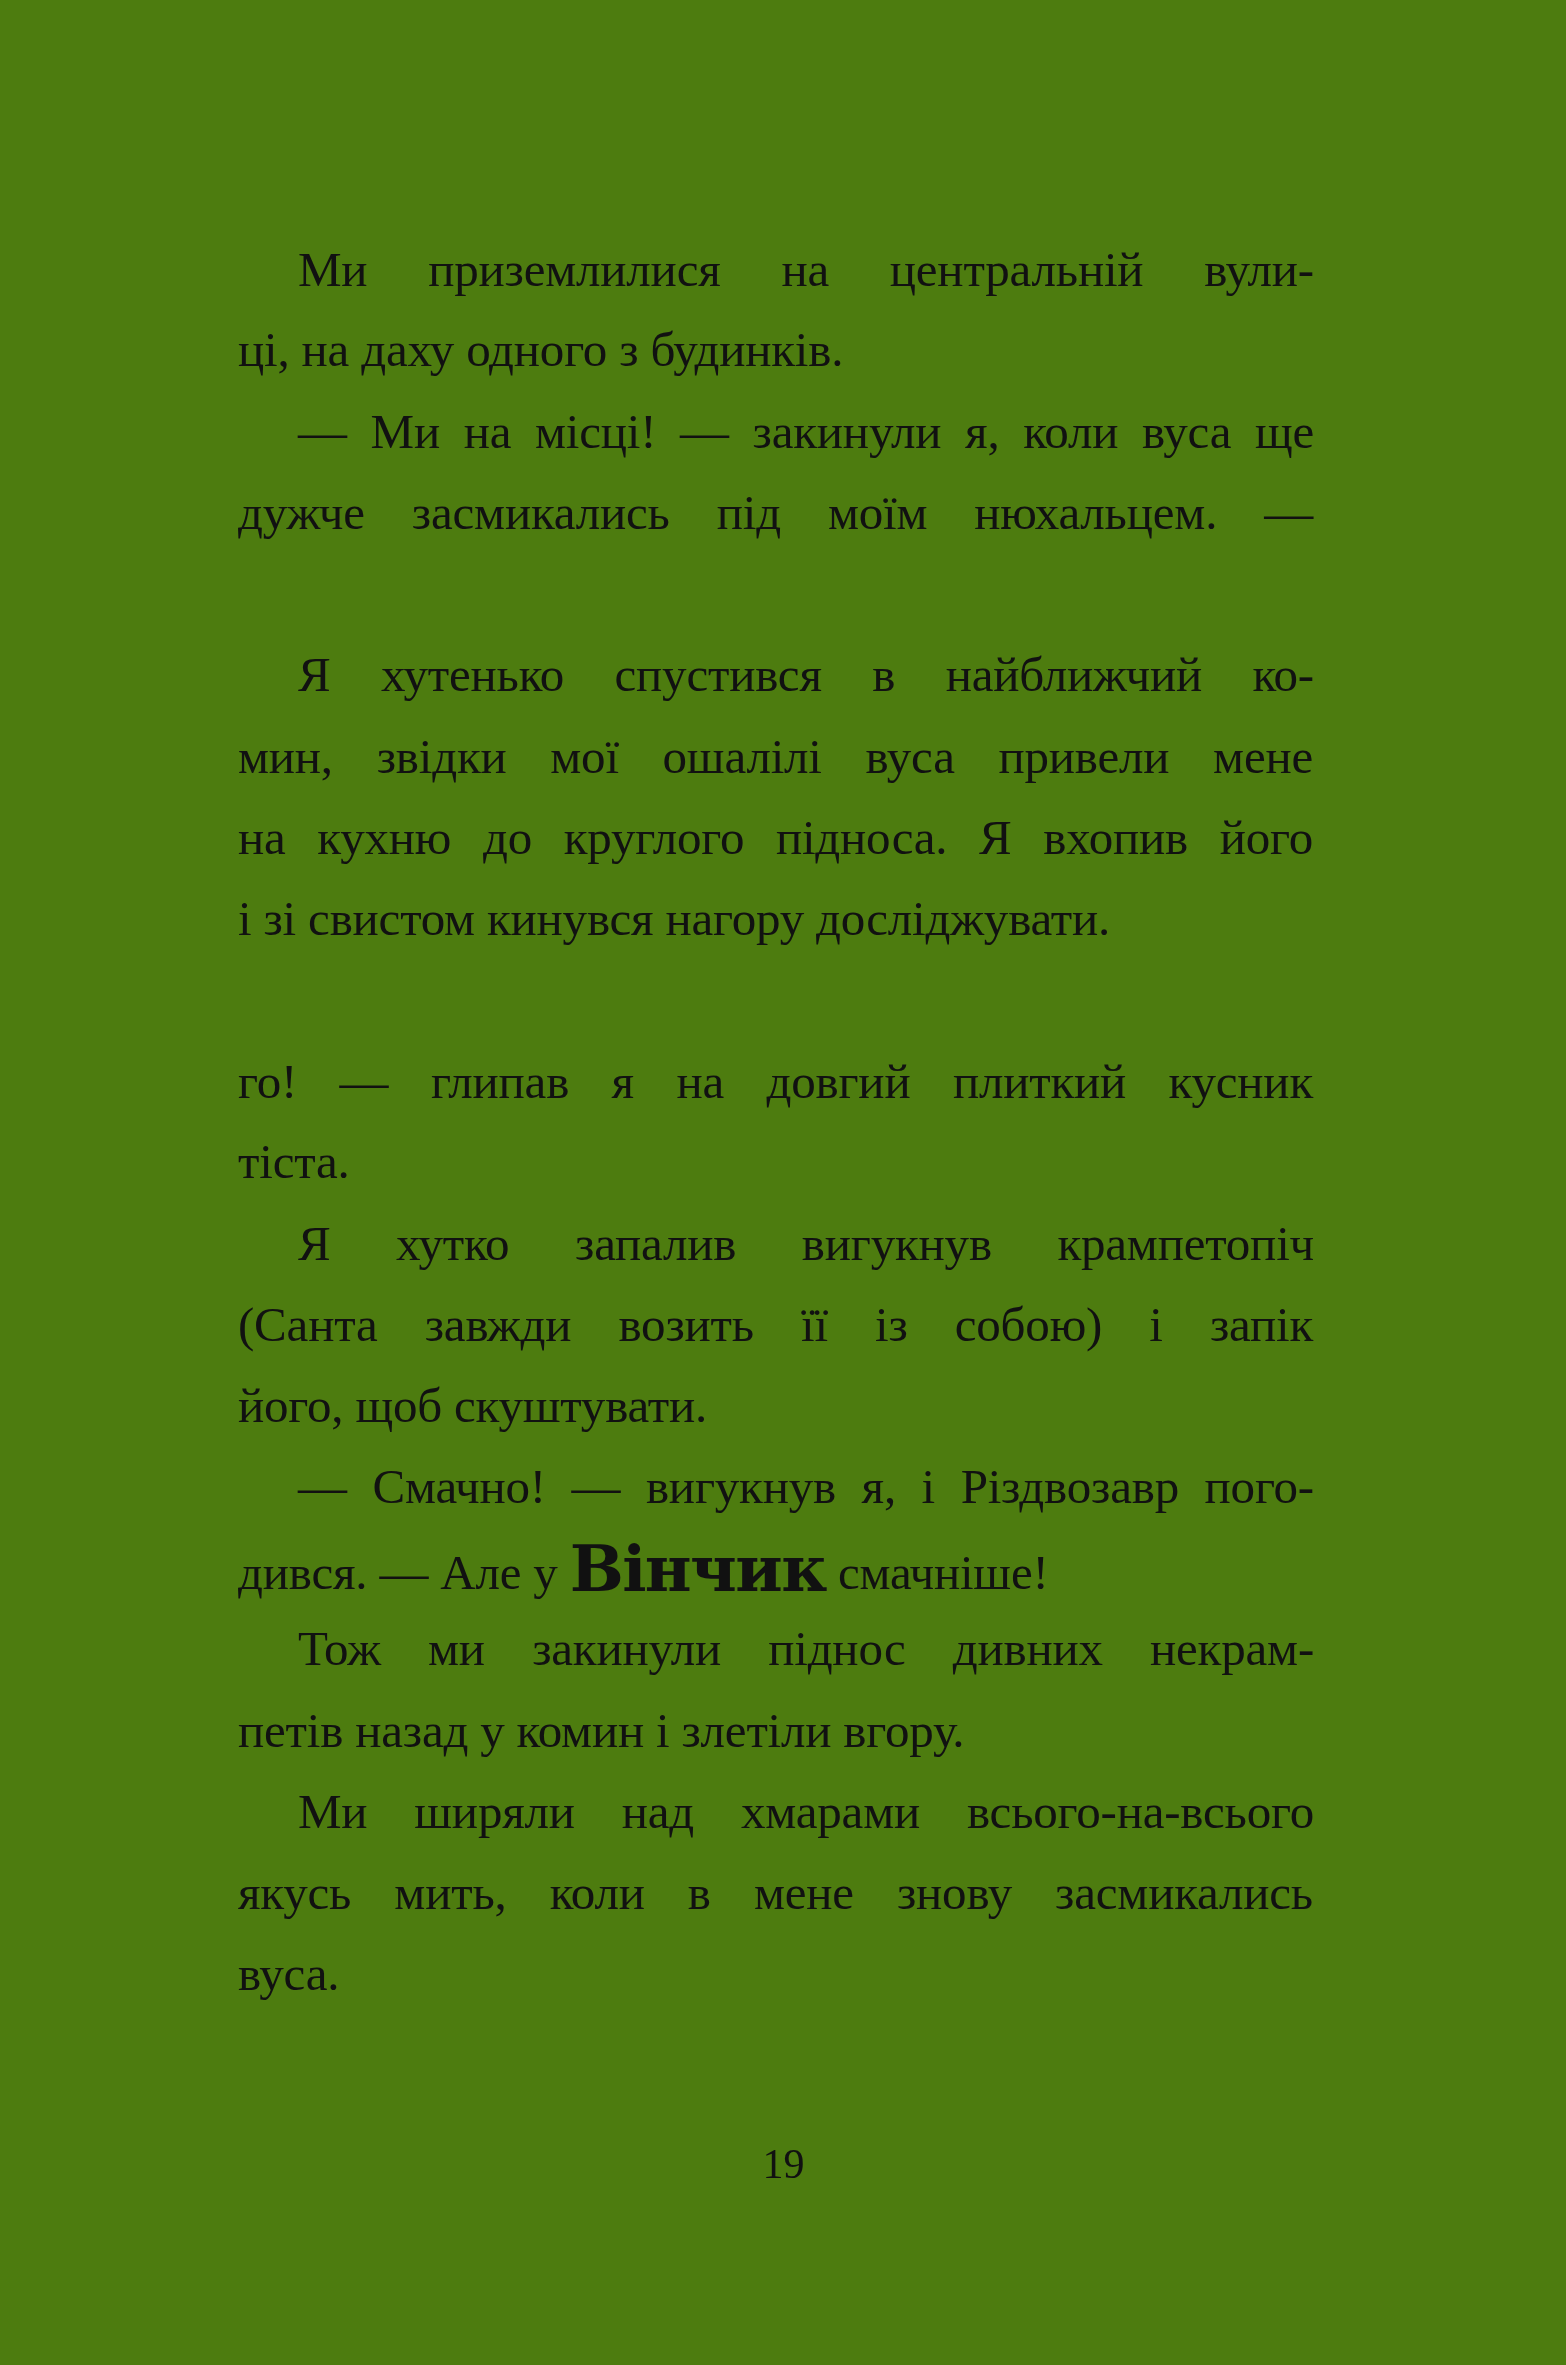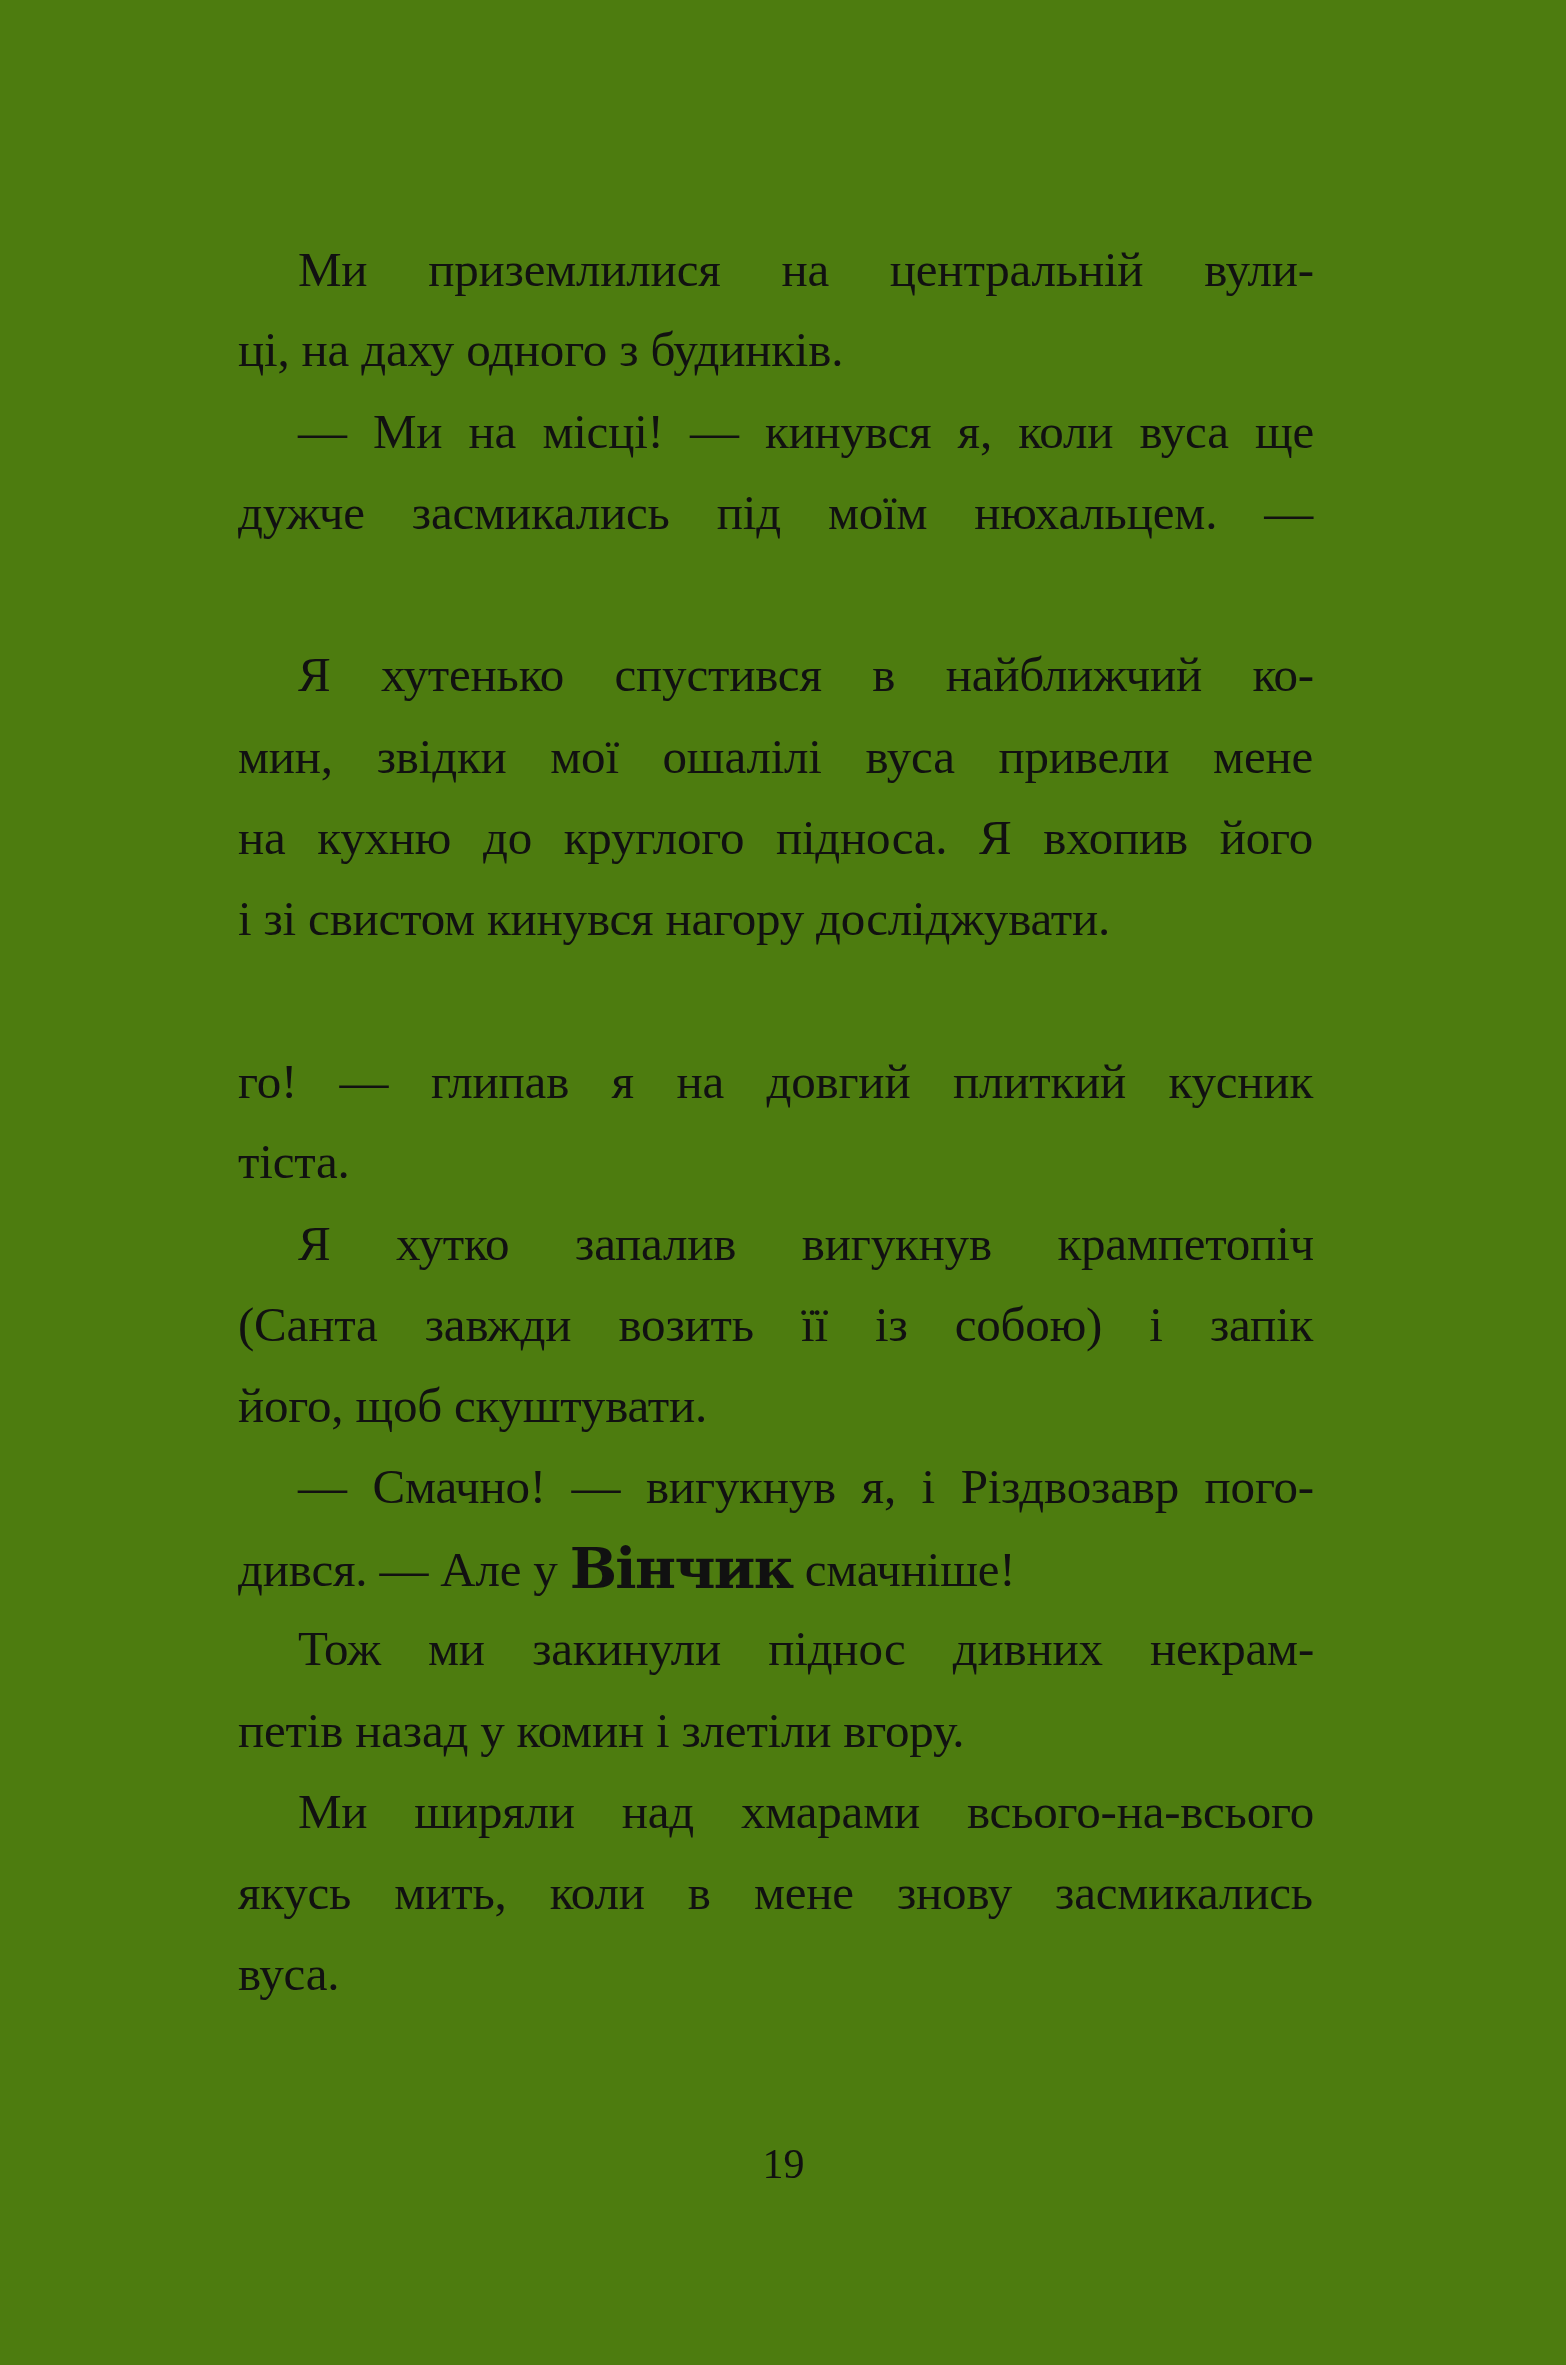--- a/index.html
+++ b/index.html
@@ -15,42 +15,42 @@
     line-height: 65px;
     color: #111111;
     white-space: nowrap;
     letter-spacing: -0.2px;
   }
   .line.just { text-align: justify; text-align-last: justify; white-space: normal; }
   .line.indent { left: 298px; width: 1016px; }
   .special {
     font-family: "DejaVu Serif", serif;
     font-weight: bold;
-    font-size: 56px;
+    font-size: 64px;
     letter-spacing: -1.6px;
     vertical-align: -1.6px;
   }
   .page-number {
     position: absolute;
     left: 0; width: 1567px;
     top: 2140px;
     text-align: center;
     font-family: "Liberation Serif", serif;
     font-size: 42px;
     line-height: 49px;
     color: #111111;
   }
 </style>
 </head>
 <body>
 
 <div class="page">
   <div class="line indent just" style="top:237px">Ми приземлилися на центральній вули-</div>
   <div class="line" style="top:317px">ці, на даху одного з будинків.</div>
-  <div class="line indent just" style="top:399px">— Ми на місці! — кинувся я, коли вуса ще</div>
+  <div class="line indent just" style="top:399px">— Ми на місці! — закинули я, коли вуса ще</div>
   <div class="line just" style="top:480px">дужче засмикались під моїм нюхальцем. —</div>
   <div class="line indent just" style="top:642px">Я хутенько спустився в найближчий ко-</div>
   <div class="line just" style="top:724px">мин, звідки мої ошалілі вуса привели мене</div>
   <div class="line just" style="top:805px">на кухню до круглого підноса. Я вхопив його</div>
   <div class="line" style="top:886px">і зі свистом кинувся нагору досліджувати.</div>
   <div class="line just" style="top:1049px">го! — глипав я на довгий плиткий кусник</div>
   <div class="line" style="top:1129px">тіста.</div>
   <div class="line indent just" style="top:1211px">Я хутко запалив вигукнув крампетопіч</div>
   <div class="line just" style="top:1292px">(Санта завжди возить її із собою) і запік</div>
   <div class="line" style="top:1373px">його, щоб скуштувати.</div>

